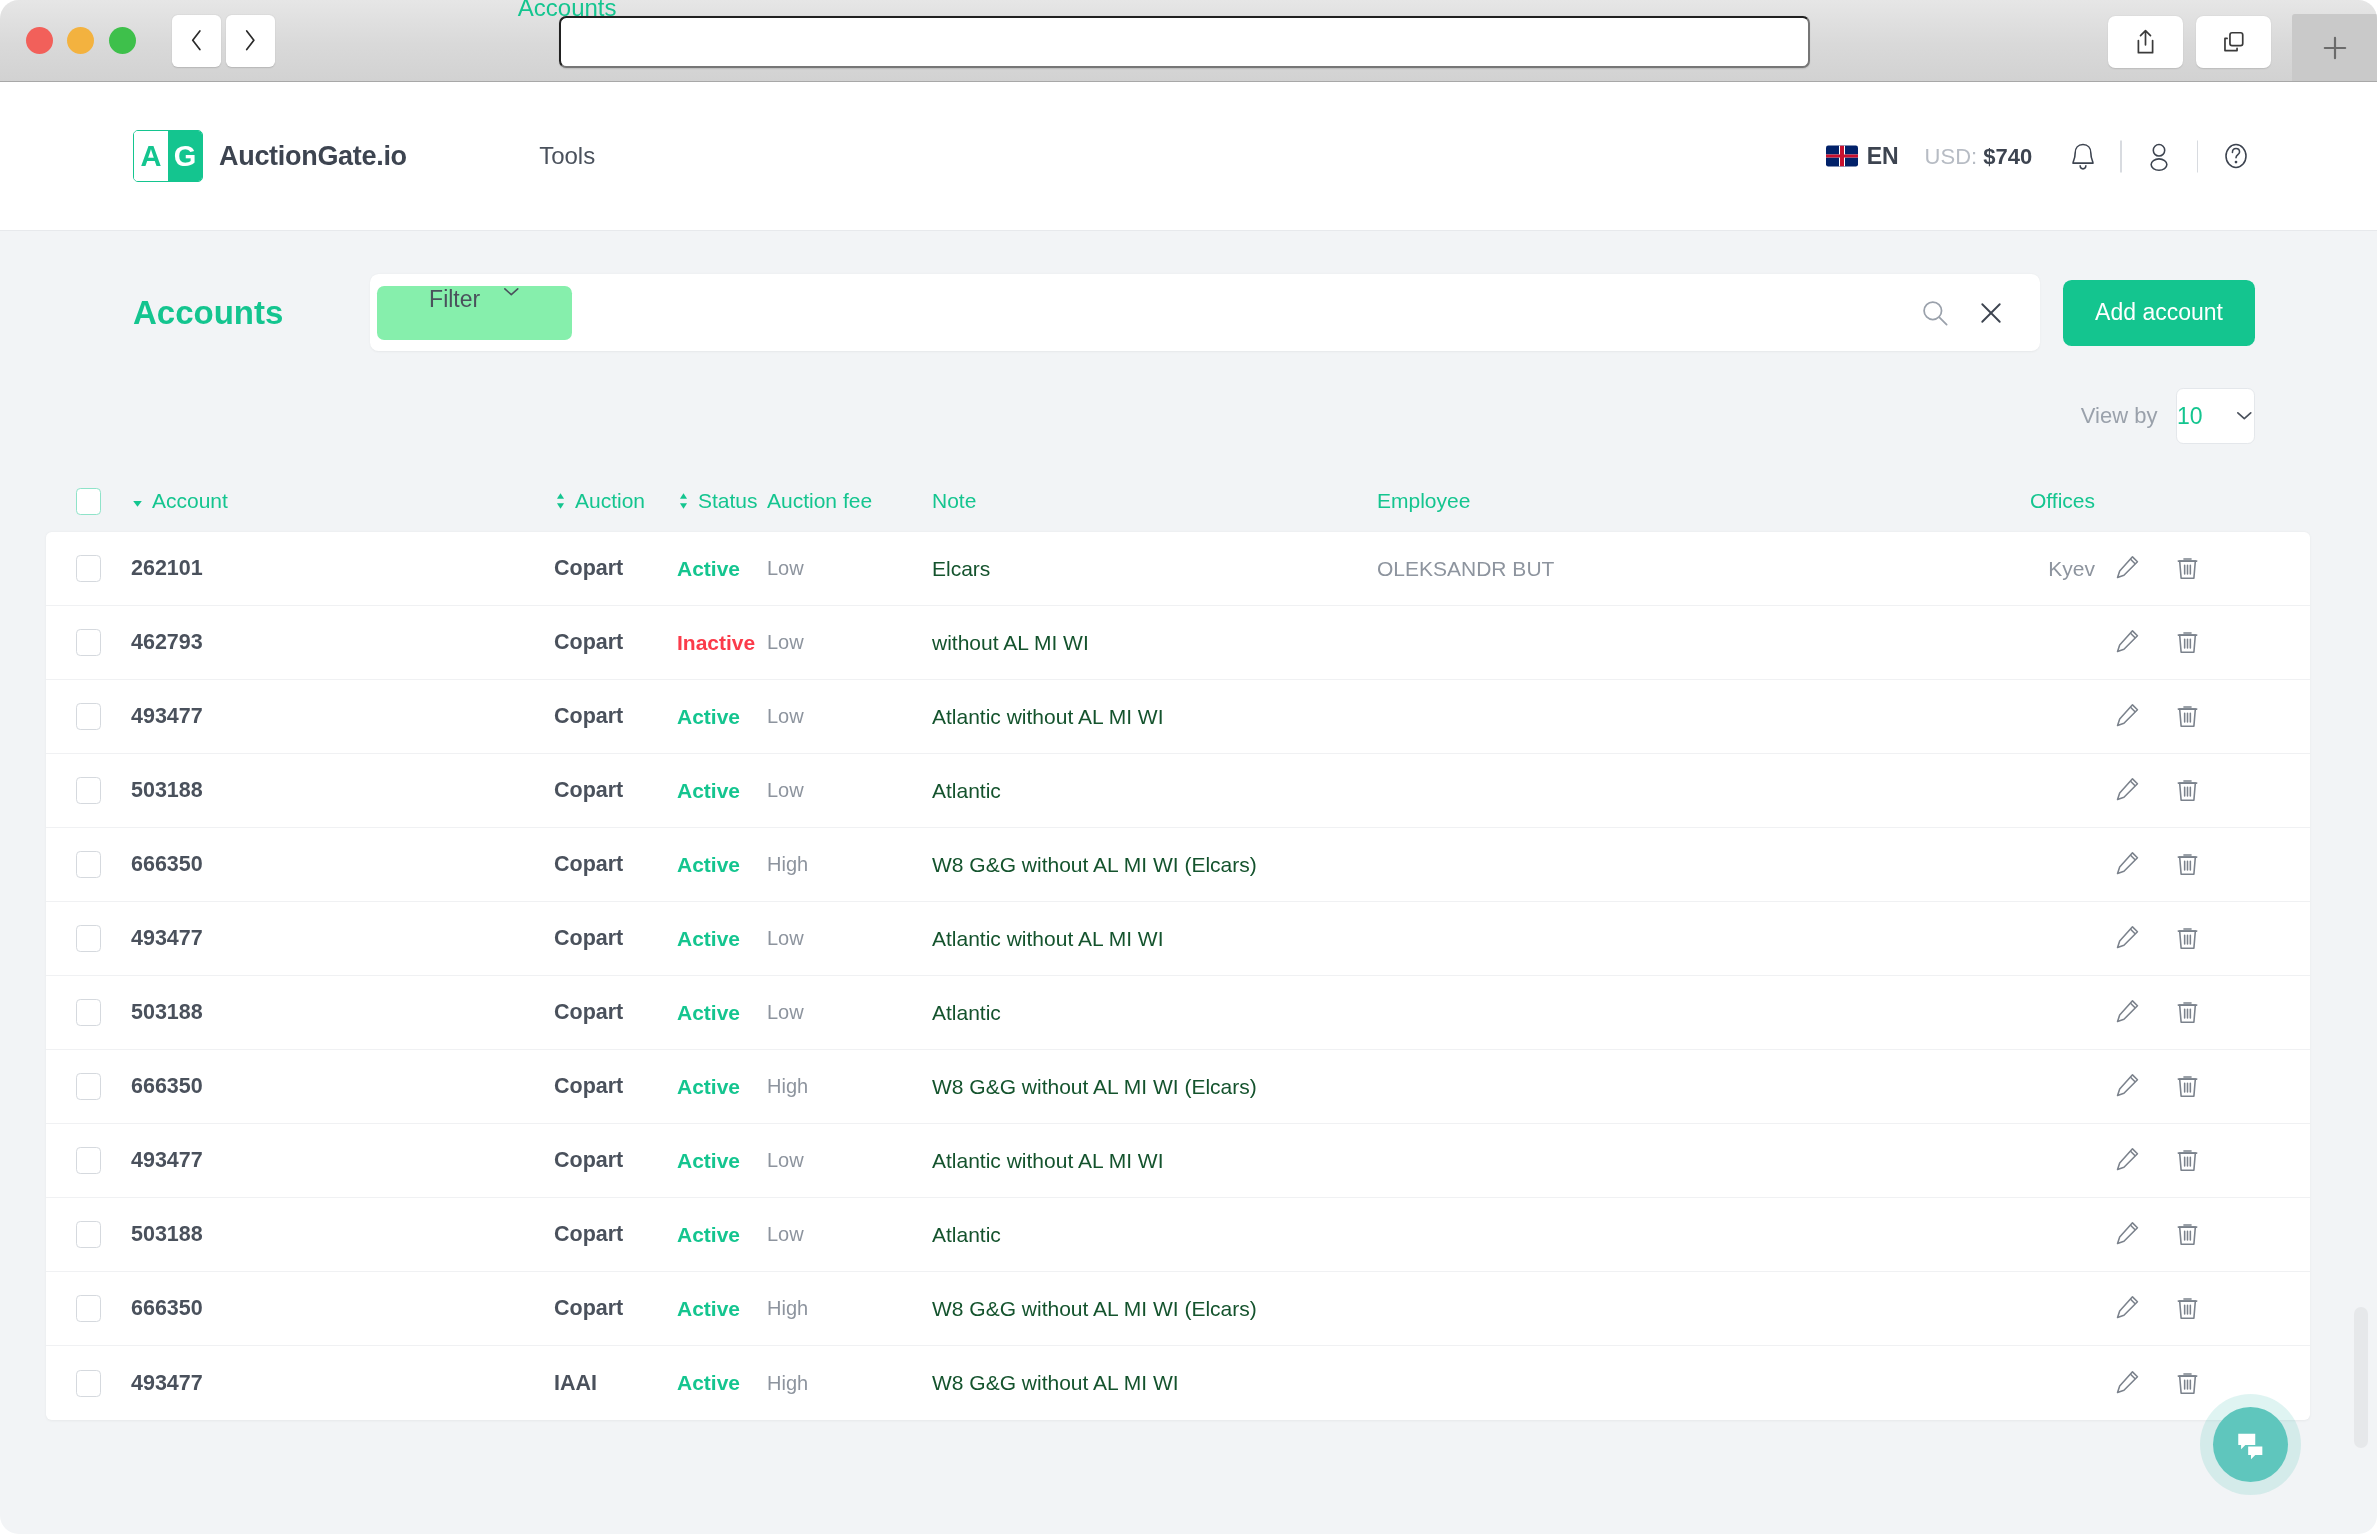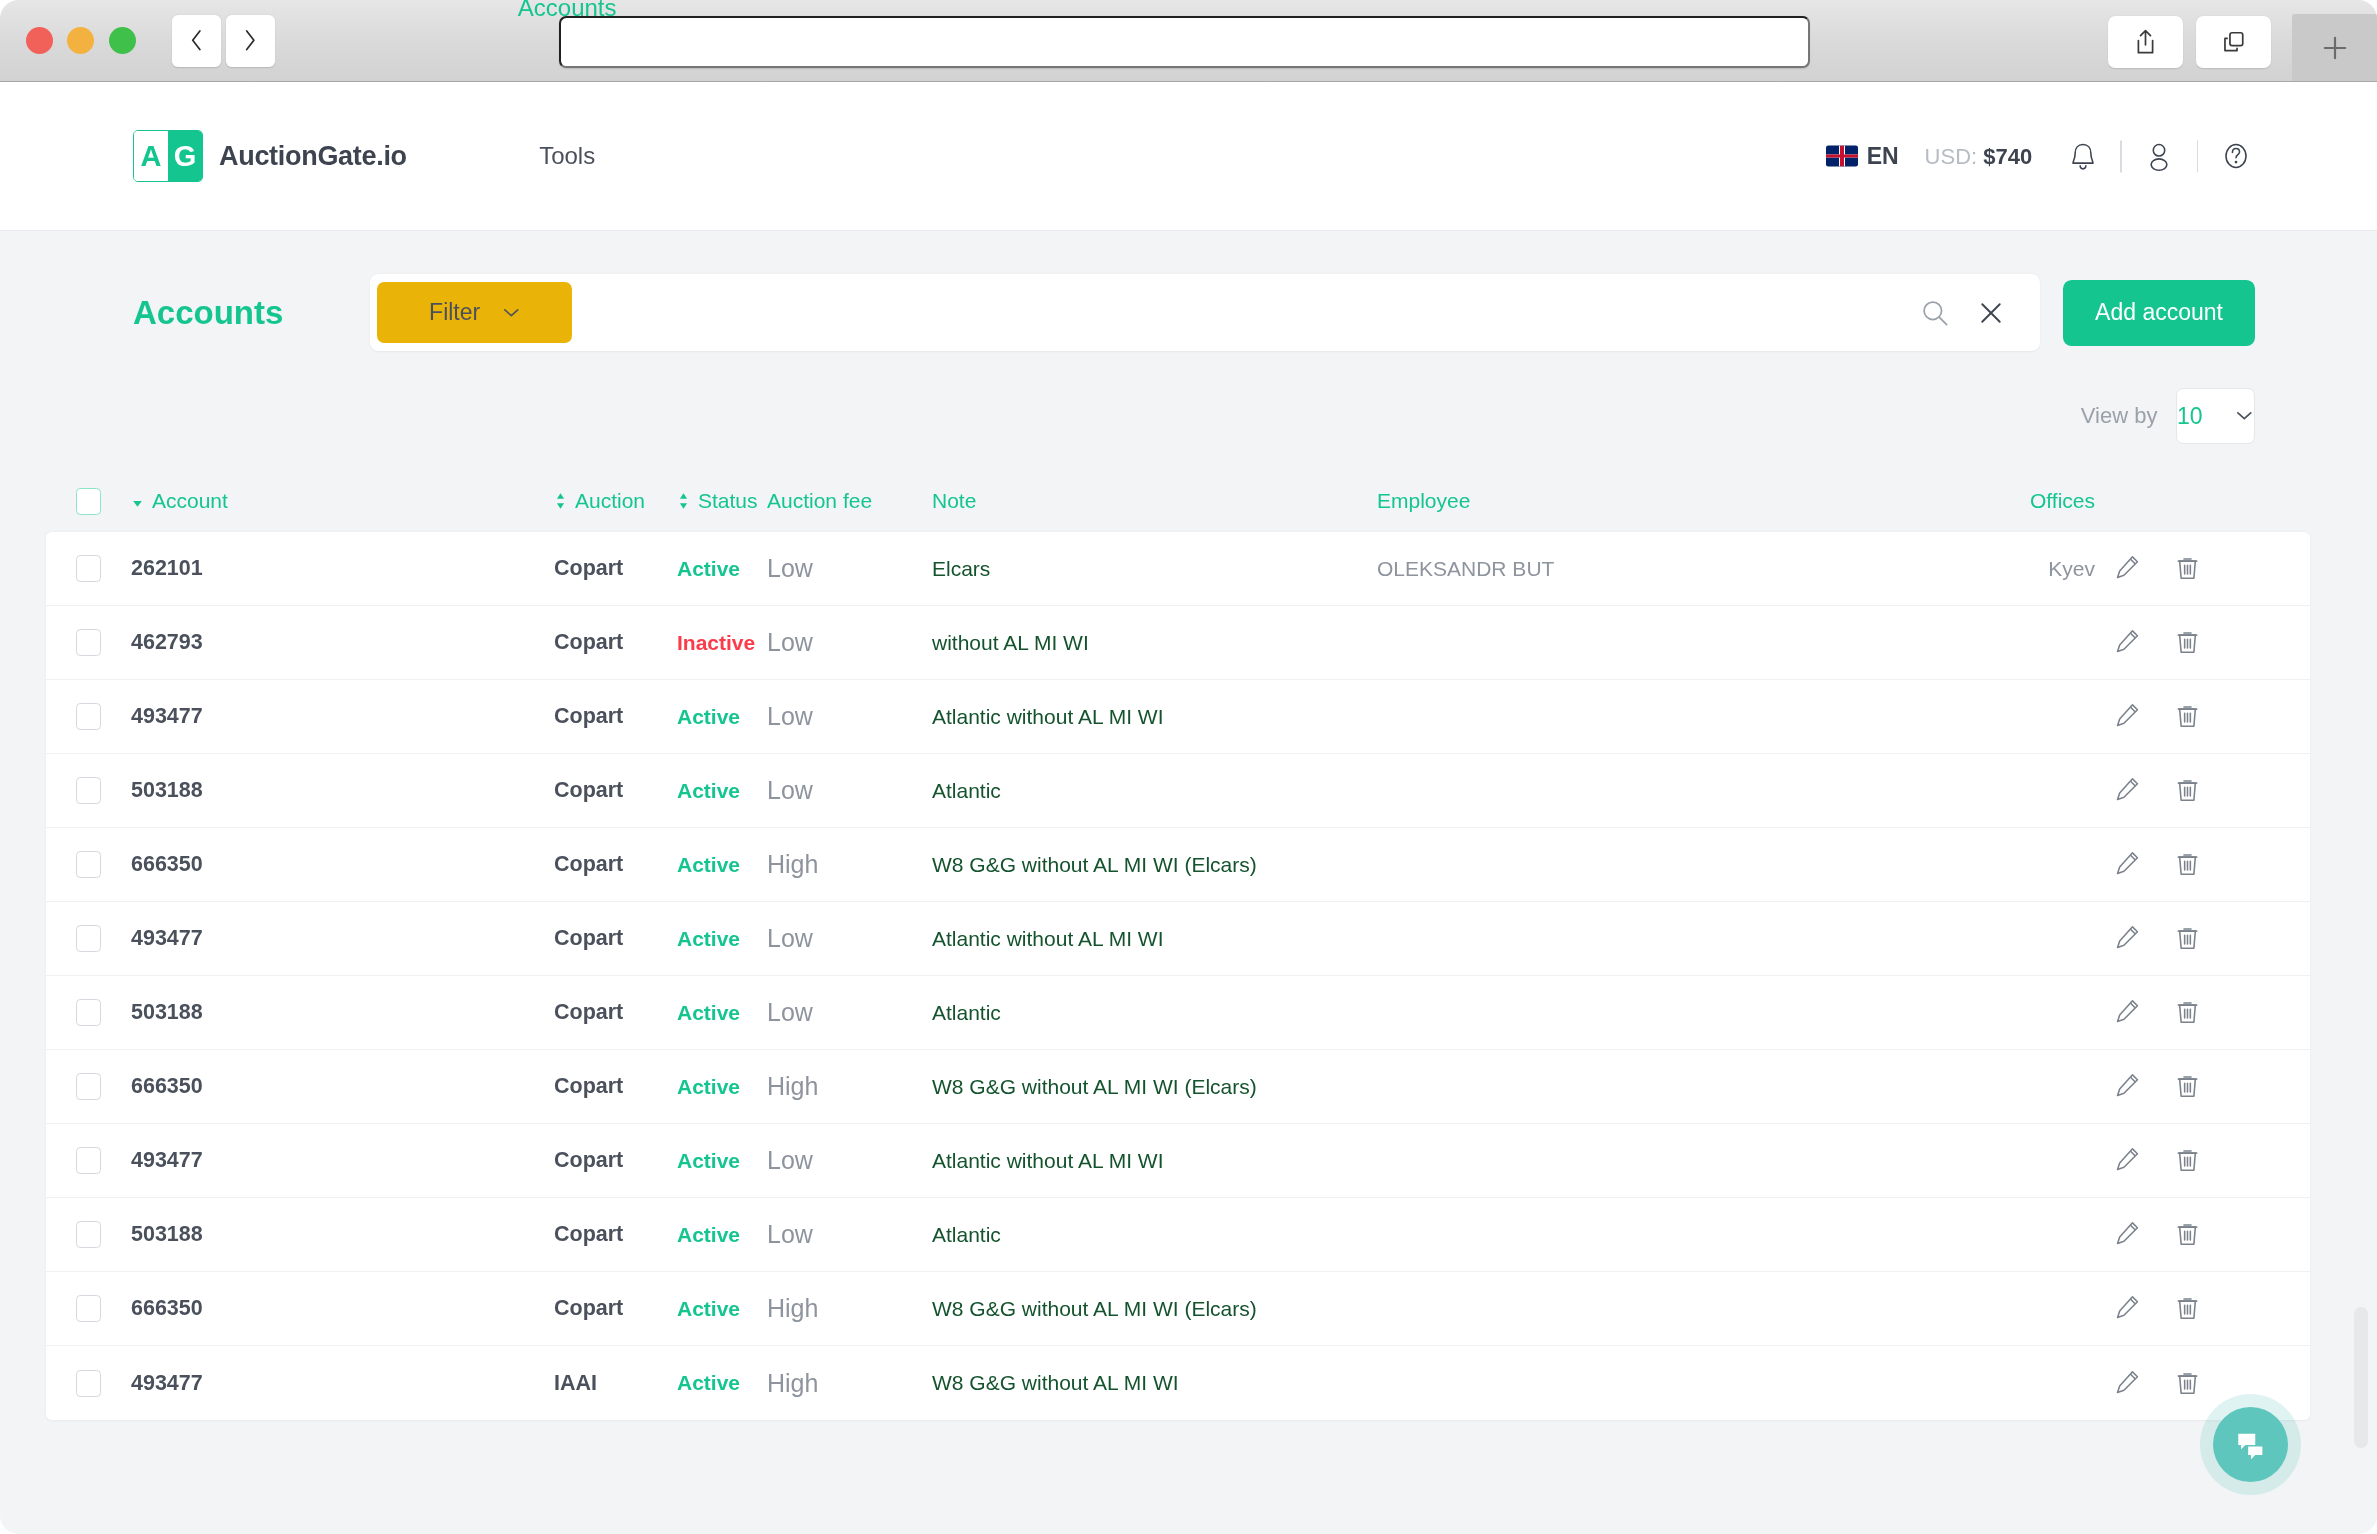--- a/index.html
+++ b/index.html
@@ -165,23 +165,23 @@
     width: 237px;
   }
   .searchwrap {
     flex: 1; height: 77px;
     background: #ffffff; border-radius: 8.6px;
     display: flex; align-items: center;
     box-shadow: 0 0.7px 2.2px rgba(0,0,0,.05);
     margin-right: 23px;
   }
   .filter-btn {
-    width: 195px; height: 61px; margin: 0 0 0 7.2px;
-    background: #eab308; border-radius: 7.2px;
-    display: flex; align-items: center; justify-content: center;
+    width: 195px; height: 54px; margin: 0 0 0 7.2px;
+    background: #86efac; border-radius: 7.2px;
+    display: flex; align-items: flex-start; justify-content: center;
     gap: 21.5px;
     font-size: 23px; color: #4a515c;
   }
   .filter-btn svg { width: 18.6px; height: 11.5px; }
   .search-input {
     flex: 1; border: none; outline: none;
     font-size: 22px; color: #4a515c;
     background: transparent;
     padding: 0 21.5px;
     font-family: "Liberation Sans", sans-serif;
@@ -252,21 +252,21 @@
     border: 1.4px solid #d5d9de; border-radius: 4.3px;
     background: #ffffff;
   }
   .cbox.head { border-color: #8fe3c9; }
 
   .cell-acct { font-size: 21.5px; font-weight: bold; color: #4a515c; }
   .cell-auct { font-size: 21.5px; font-weight: bold; color: #4a515c; }
   .cell-stat { font-size: 21px; font-weight: bold; }
   .cell-stat.active   { color: #14c58f; }
   .cell-stat.inactive { color: #fb3b4a; }
-  .cell-fee  { font-size: 25px; color: #8d949e; }
+  .cell-fee  { font-size: 20px; color: #8d949e; }
   .cell-note { font-size: 21px; color: #14532d; }
   .cell-emp  { font-size: 21px; color: #8d949e; }
   .cell-off  { font-size: 21px; color: #8d949e; }
   .act-icon svg { width: 27px; height: 29px; }
 
   
   .chat-fab {
     position: absolute; right: 89px; bottom: 52px;
     width: 75px; height: 75px; border-radius: 50%;
     background: #5fc6bd;

